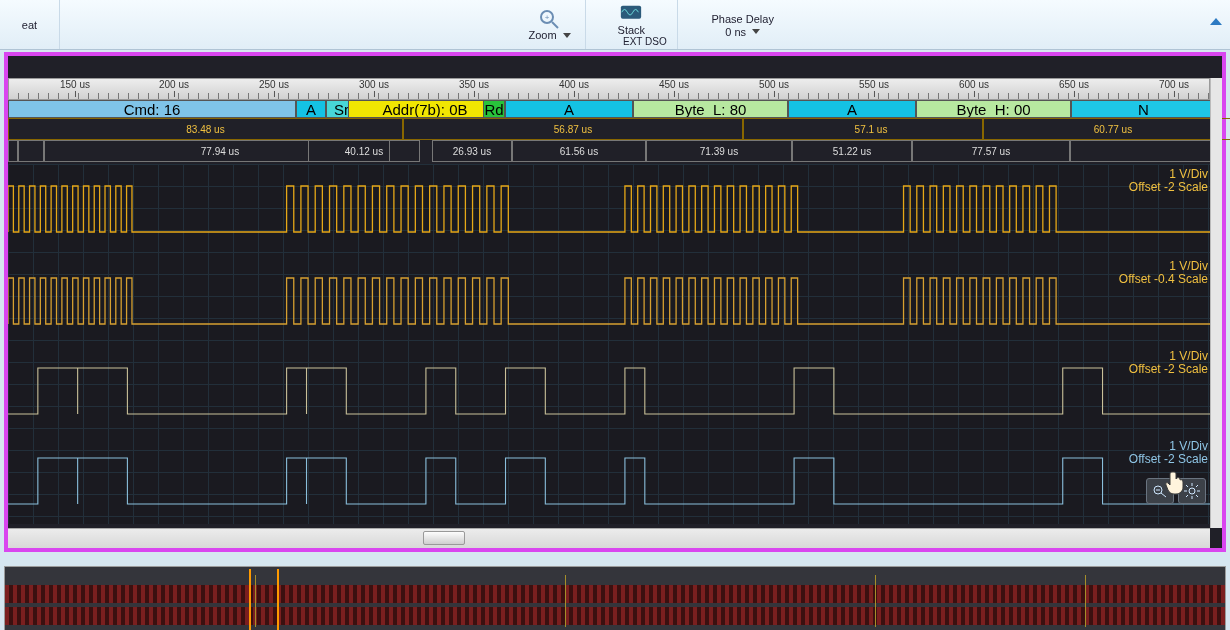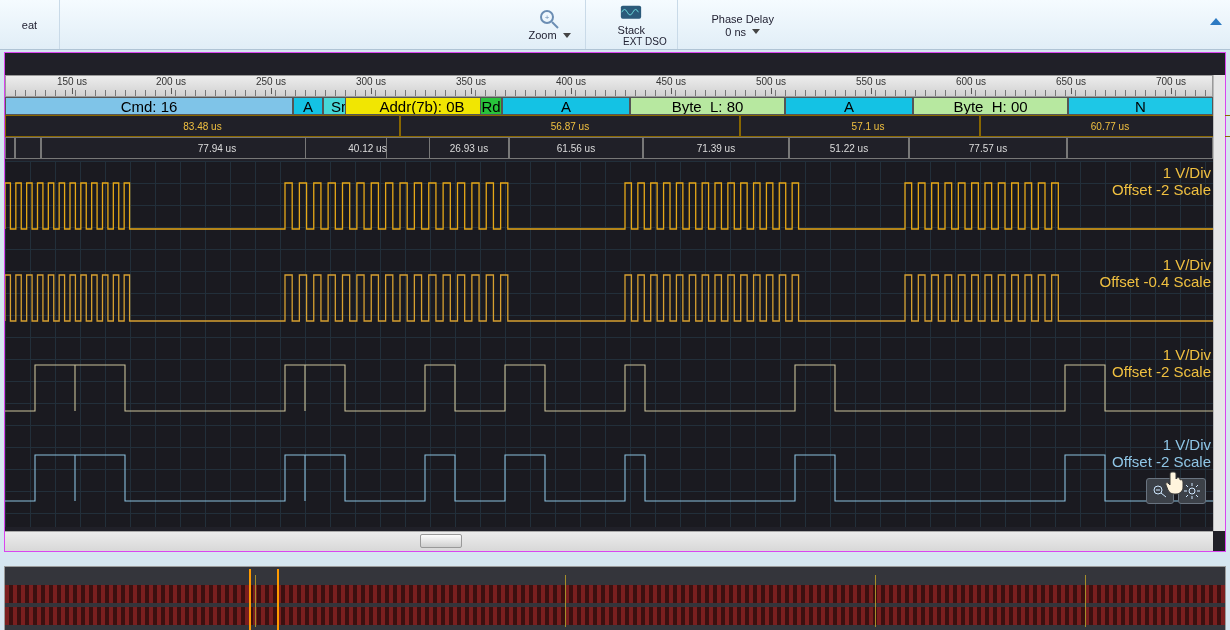--- a/index.html
+++ b/index.html
@@ -54,21 +54,21 @@
   top: 18px;
   width: 0; height: 0;
   border-left: 6px solid transparent;
   border-right: 6px solid transparent;
   border-bottom: 7px solid #2d7ac2;
 }
 .main {
   position: relative;
   height: 500px;
   background: #202028;
-  border: 1px solid #d946ef;
+  border: 4px solid #d946ef;
   margin: 2px 4px 14px 4px;
 }
 .ruler {
   position: absolute;
   top: 22px;
   left: 0; right: 12px;
   height: 22px;
   background: linear-gradient(to bottom, #ededed 0%, #d1d1d1 100%);
   border: 1px solid #9a9a9a;
 }
@@ -156,21 +156,21 @@
 .wave-track {
   position: absolute;
   left: 0;
   right: 0;
   height: 80px;
 }
 .wave-label {
   position: absolute;
   right: 2px;
   top: -4px;
-  font-size: 15px;
+  font-size: 12px;
   color: #f0c040;
   text-align: right;
   line-height: 1.1;
 }
 .wave-label.blue { color: #8fc6e6; }
 svg.wave { position: absolute; top: 0; left: 0; width: 100%; height: 100%; }
 .hscroll {
   position: absolute;
   left: 0; right: 12px; bottom: 0;
   height: 20px;
@@ -329,21 +329,21 @@
         <div class="time-box" style="left: 735px; width: 240px; padding-left: 16px;">57.1 us</div>
         <div class="time-box" style="left: 975px; width: 260px;">60.77 us</div>
       </div>
   </div>
 
   <div class="time-row" style="top:84px;">
     <div id="time-row2">
         <div class="time-box grey" style="left: 0px; width: 10px;"></div>
         <div class="time-box grey" style="left: 10px; width: 26px;"></div>
         <div class="time-box grey" style="left: 36px; width: 346px; padding-left: 6px;">77.94 us</div>
-        <div class="time-box grey" style="left: 300px; width: 125px;">40.12 us</div>
+        <div class="time-box grey" style="left: 300px; width: 112px;">40.12 us</div>
         <div class="time-box grey" style="left: 424px; width: 80px;">26.93 us</div>
         <div class="time-box grey" style="left: 504px; width: 134px;">61.56 us</div>
         <div class="time-box grey" style="left: 638px; width: 146px;">71.39 us</div>
         <div class="time-box grey" style="left: 784px; width: 120px;">51.22 us</div>
         <div class="time-box grey" style="left: 904px; width: 158px;">77.57 us</div>
         <div class="time-box grey" style="left: 1062px; width: 146px;"></div>
       </div>
   </div>
 
   <div class="wave-area">

